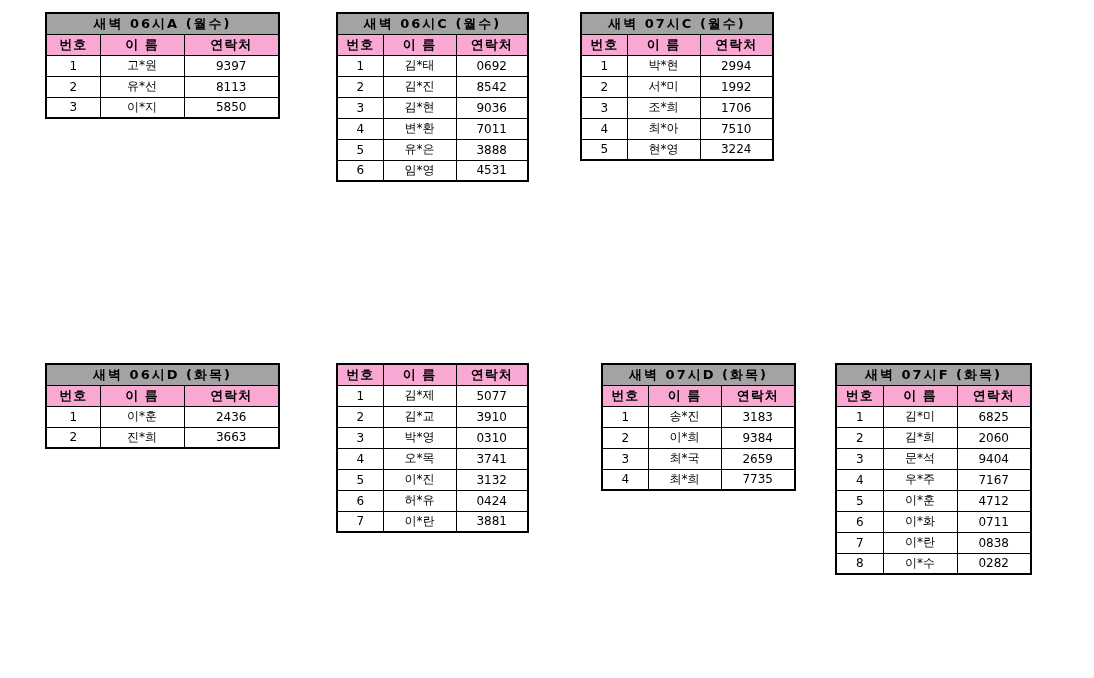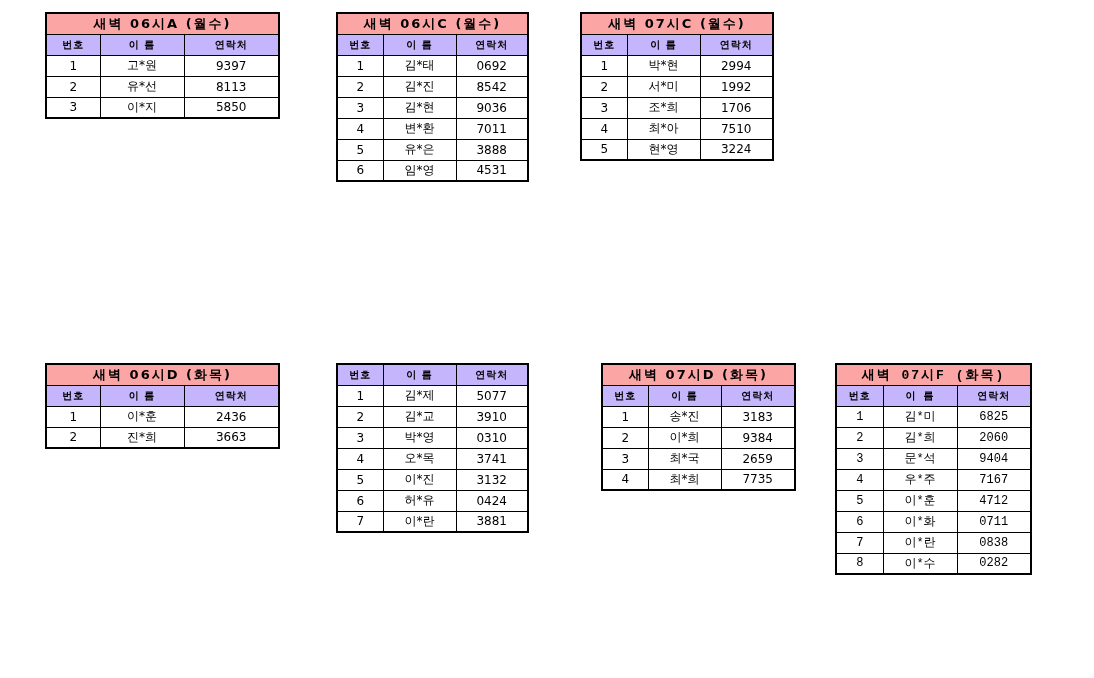--- a/index.html
+++ b/index.html
@@ -19,29 +19,29 @@
   }
   table.roster td {
     border: 1px solid #000000;
     height: 21px;
     text-align: center;
     vertical-align: middle;
     overflow: hidden;
     white-space: nowrap;
   }
   td.title-cell {
-    background: #fca5a5;
+    background: #a3a3a3;
     font-weight: bold;
     font-size: 13px;
     letter-spacing: 2px;
   }
   td.header-cell {
-    background: #c4b5fd;
+    background: #f9a8d4;
     font-weight: bold;
-    font-size: 10px;
+    font-size: 13px;
     letter-spacing: 1px;
   }
   td.cell {
     background: #FFFFFF;
     font-size: 12px;
     font-weight: normal;
   }
 </style>
 </head>
 <body>
@@ -286,21 +286,21 @@
             <td class="cell">2659</td>
           </tr>
           <tr>
             <td class="cell">4</td>
             <td class="cell">최*희</td>
             <td class="cell">7735</td>
           </tr>
         </tbody>
       </table>
     </div>
-  <div class="tbl" style="left:835px; top:363px;font-family:Liberation Mono, monospace;">
+  <div class="tbl" style="left:835px; top:363px;">
       <table class="roster">
         <colgroup>
           <col style="width: 47px;">
           <col style="width: 74px;">
           <col style="width: 74px;">
         </colgroup>
         <tbody>
           <tr>
             <td colspan="3" class="title-cell">새벽 07시F (화목)</td>
           </tr>

